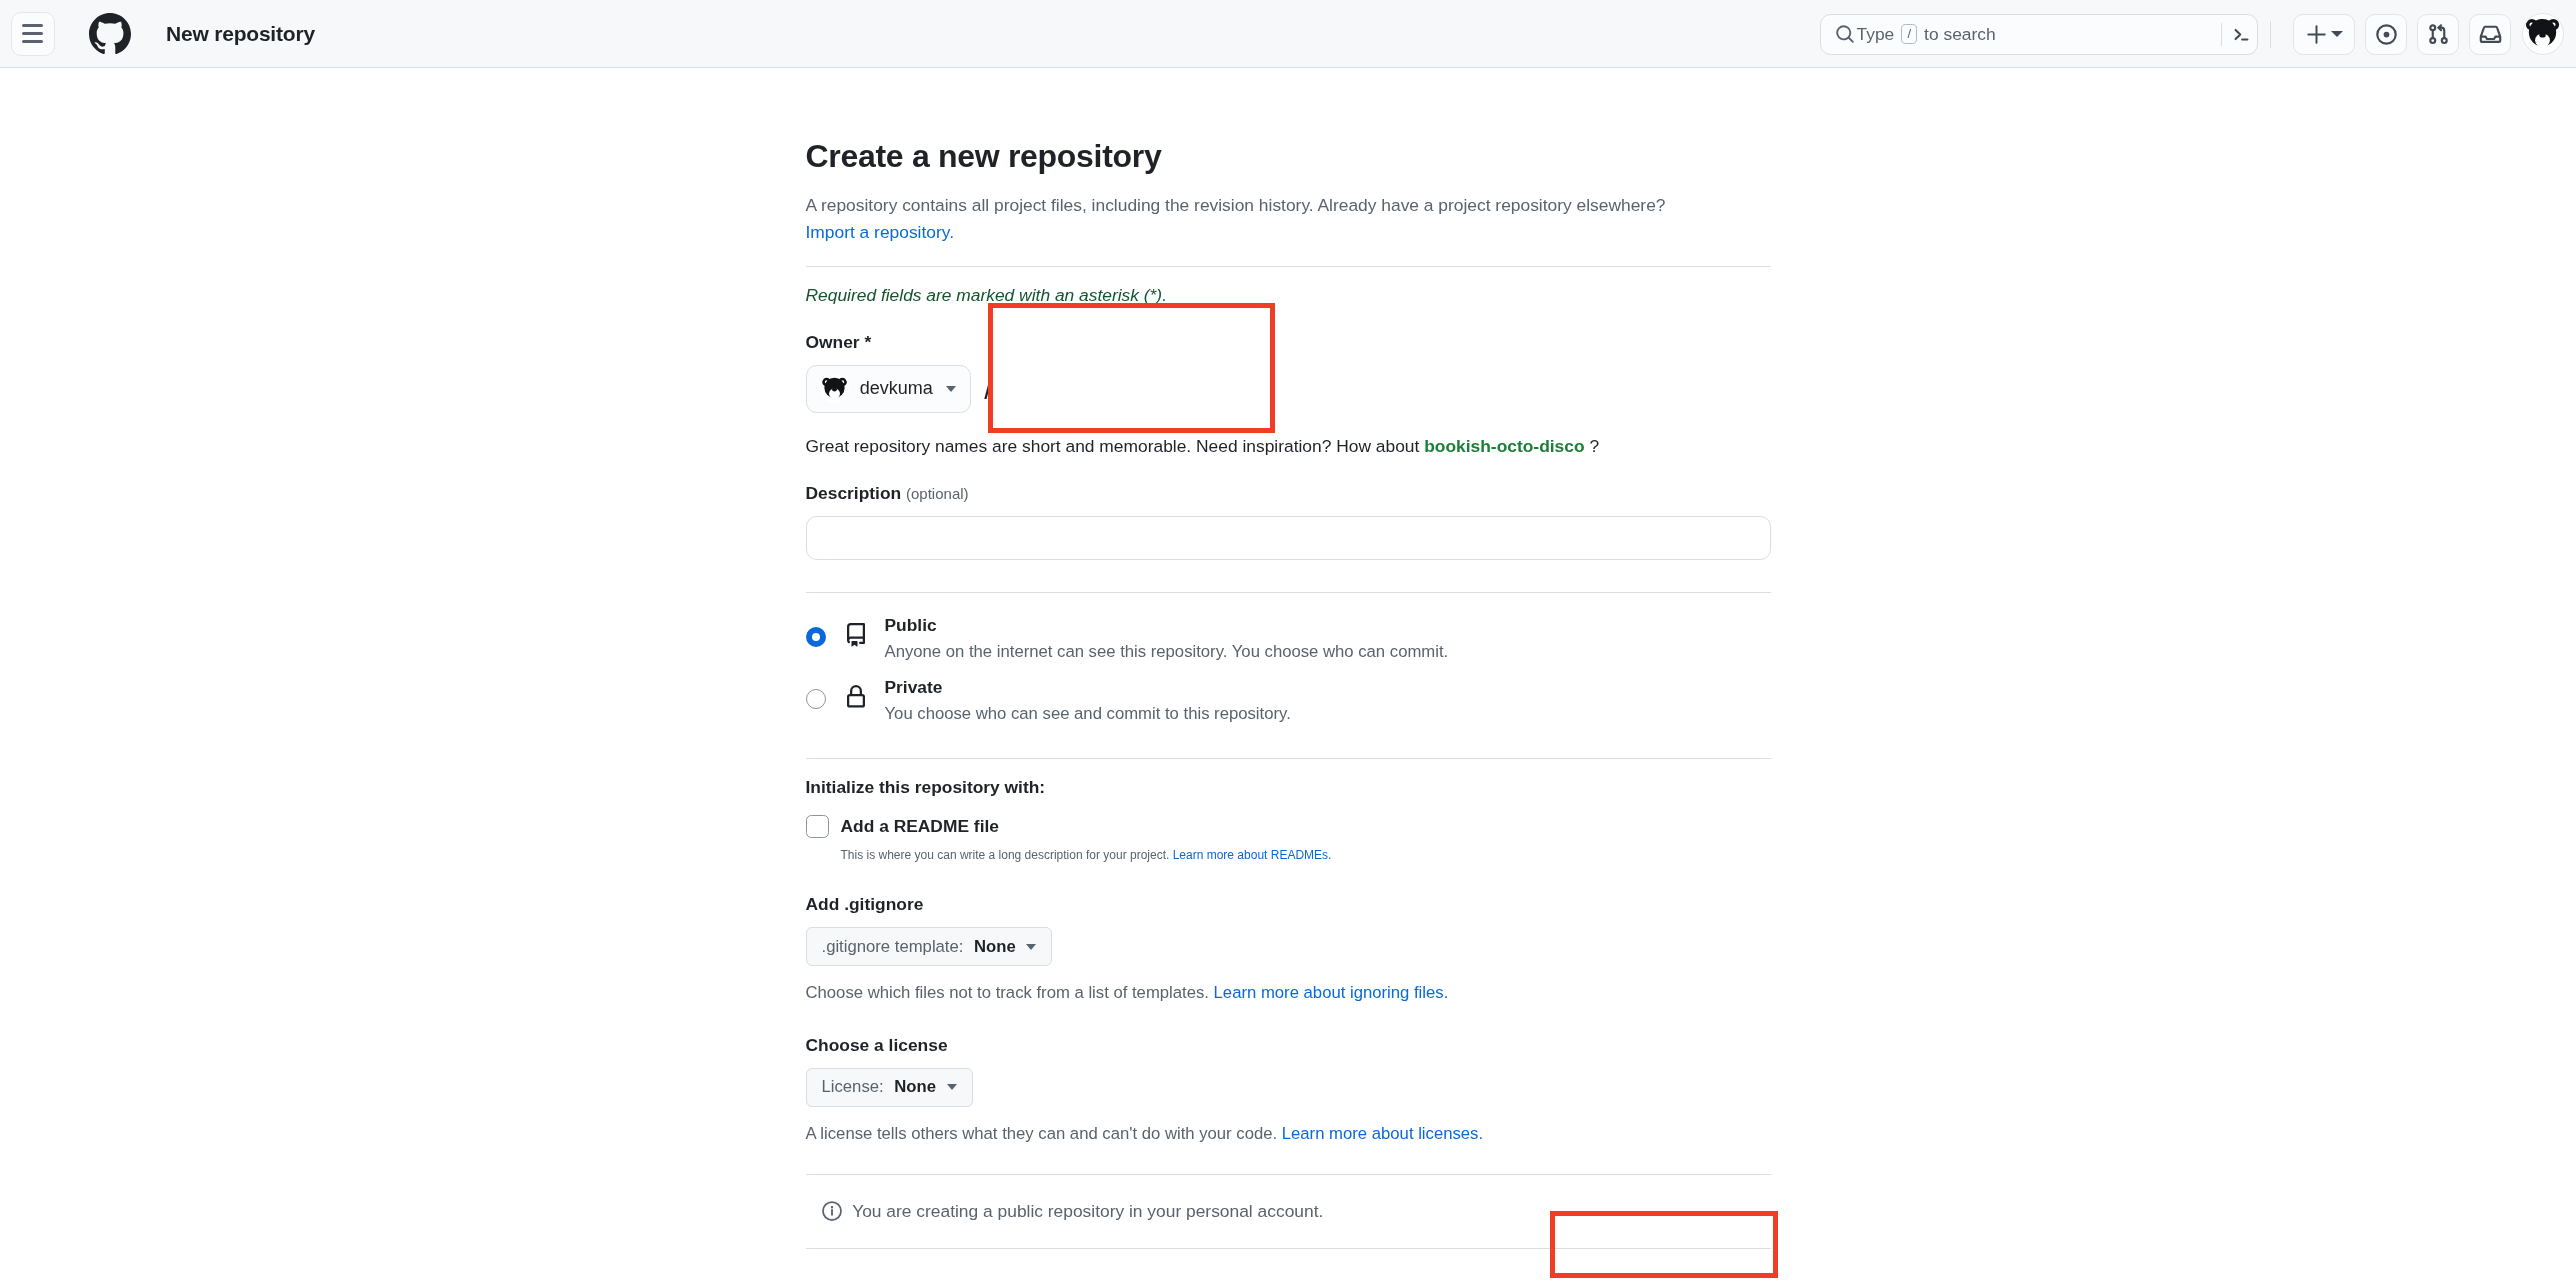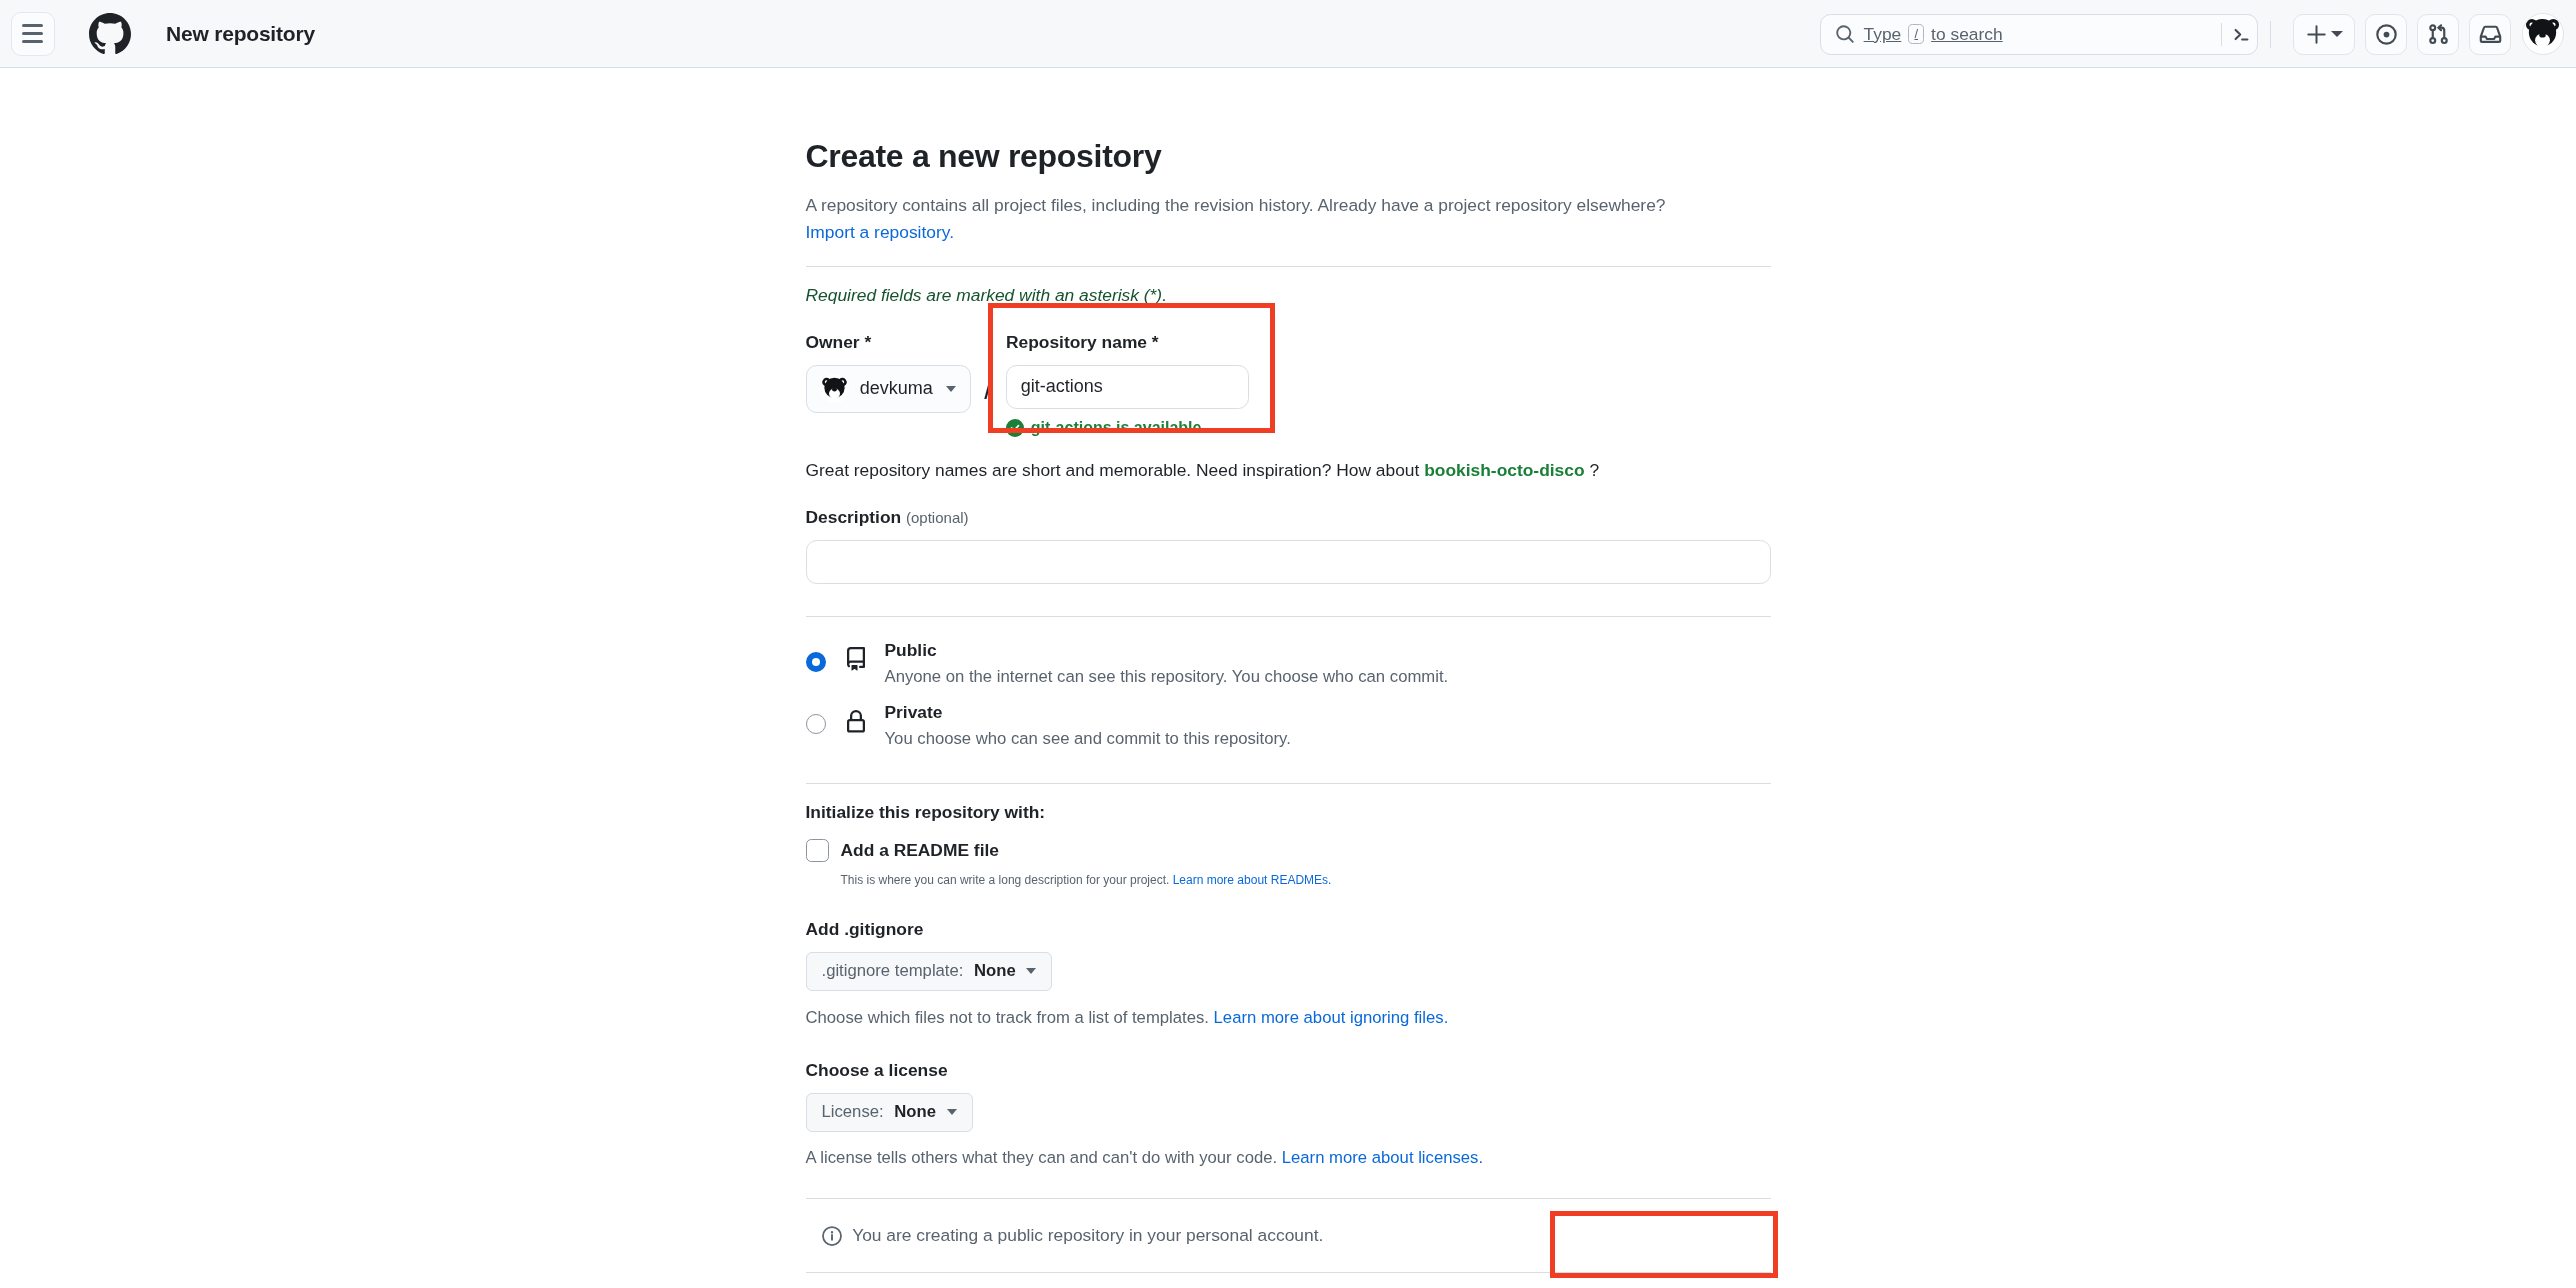--- a/index.html
+++ b/index.html
@@ -42,21 +42,21 @@
   }
   .searchbox {
     width: 438px; height: 41px;
     border: 1.5px solid #d8dee4; border-radius: 10.6px;
     background: #fbfcfd;
     display: flex; align-items: center; padding: 0 4.6px 0 13.7px;
     cursor: text;
   }
   .search-placeholder {
     flex: 1; display: flex; align-items: center; gap: 6.8px;
-    font-size: 17.4px; color: #59636e; margin-left: 9px; white-space: nowrap; text-decoration: underline;
+    font-size: 17.4px; color: #59636e; margin-left: 2px; white-space: nowrap;
   }
   .slash-key {
     border: 1.5px solid #afb8c1; border-radius: 4.6px;
     padding: 0 5.3px; font-size: 13px; line-height: 18px; color: #59636e;
   }
   .search-divider { width: 1.5px; height: 23px; background: #d8dee4; margin-right: 9px; }
 
   .hdr-divider { width: 1.5px; height: 27px; background: #d8dee4; margin: 0 12px; }
 
   .icon-btn {
@@ -293,31 +293,20 @@
           </span>
           <span class="owner-name">devkuma</span>
           <span class="caret-sm"></span>
         </div>
       </div>
 
       <div style="padding-top:35px;">
         <span class="slash">/</span>
       </div>
 
-      <div>
-        <label class="field-label">Repository name *</label>
-        <input class="repo-name-input" type="text" value="git-actions" style="">
-        <div class="avail">
-          <svg width="18" height="18" viewBox="0 0 16 16">
-            <circle cx="8" cy="8" r="8" fill="#1a7f37"></circle>
-            <path fill="#ffffff" d="M11.6 5.3a.75.75 0 0 1 .05 1.06l-3.9 4.3a.75.75 0 0 1-1.1.02L4.4 8.5a.75.75 0 0 1 1.06-1.06l1.7 1.7 3.4-3.78a.75.75 0 0 1 1.04-.06Z"></path>
-          </svg>
-          <span>git-actions is available.</span>
-        </div>
-      </div>
     </div>
 
     <p class="hint">
       <span>Great repository names are short and memorable. Need inspiration? How about</span>
       <a class="suggest" href="#">bookish-octo-disco</a>
       <span>?</span>
     </p>
 
     <div style="margin-top:26px;">
       <label class="field-label" style="margin-bottom:0;">

